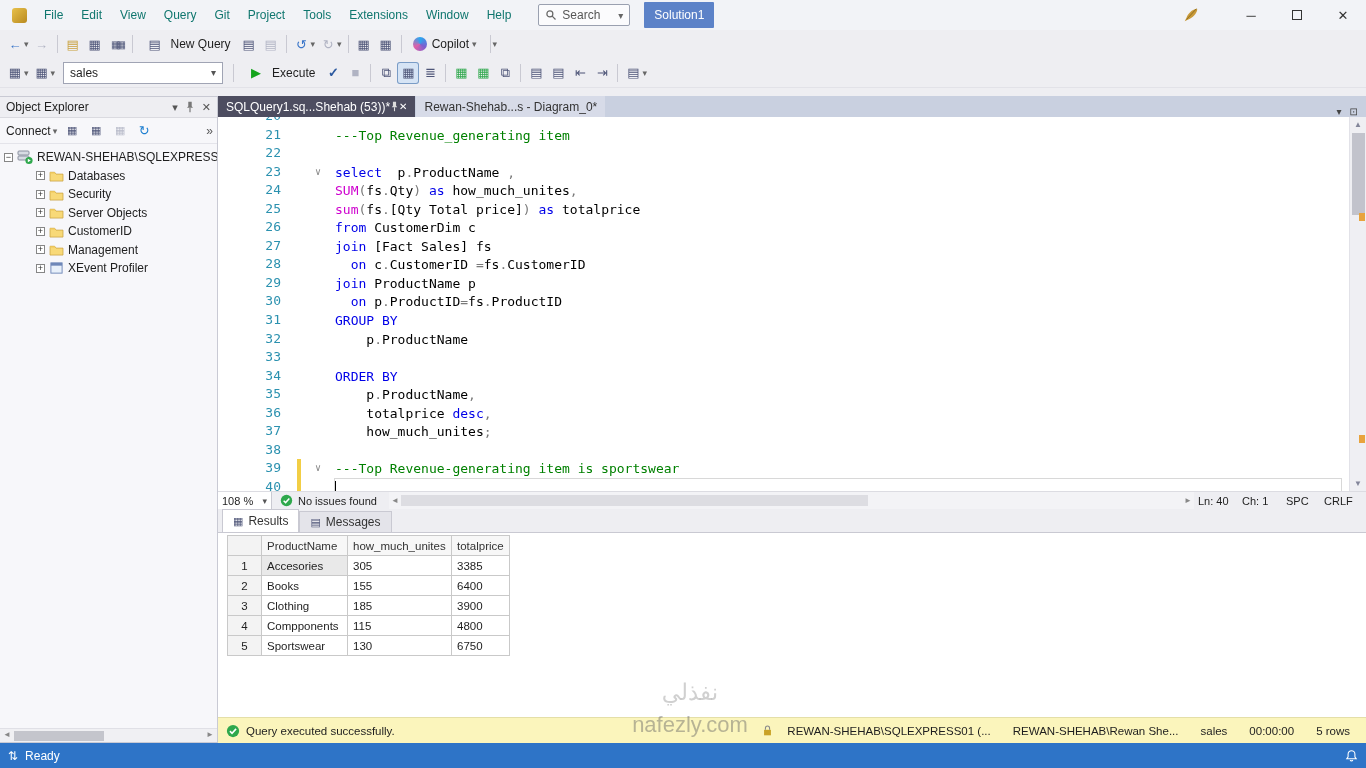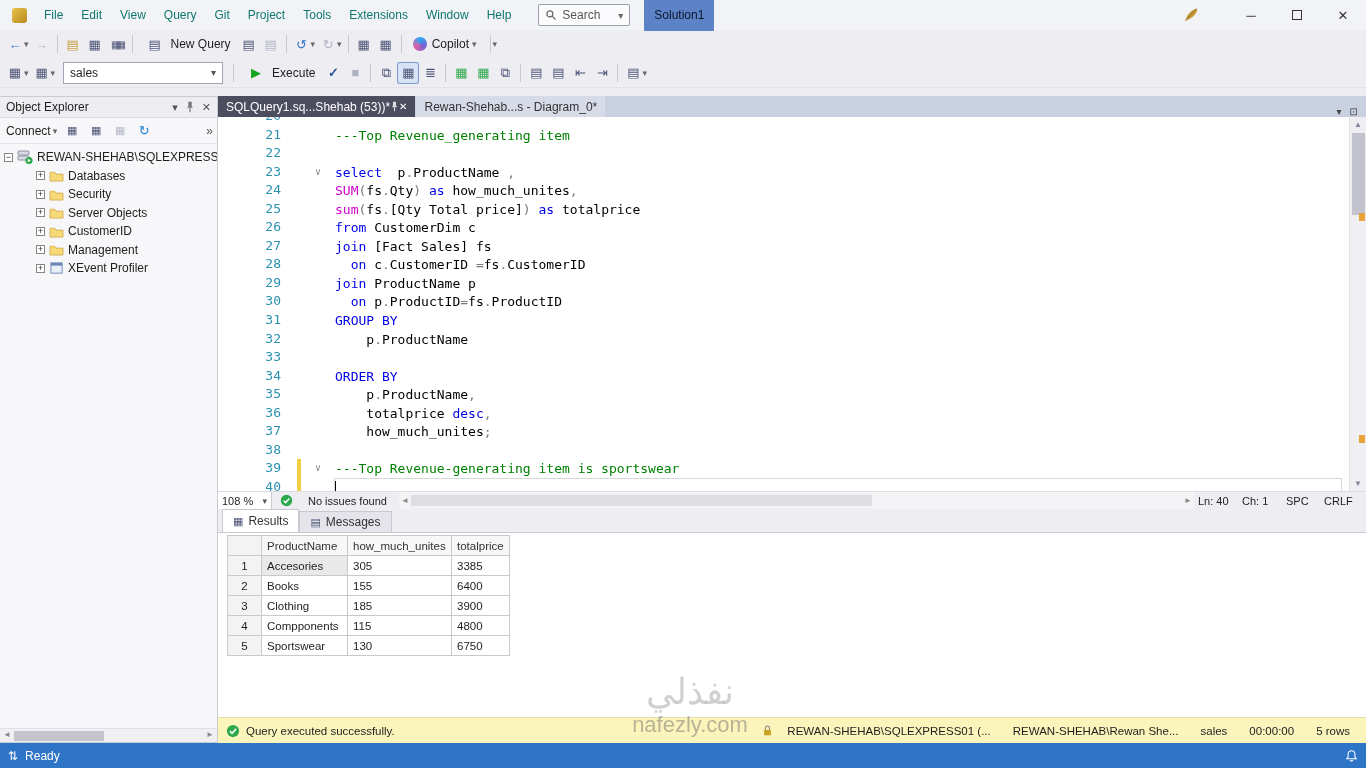--- a/index.html
+++ b/index.html
@@ -9,21 +9,21 @@
 
   
   .titlebar { height:30px; background:#F2F3F7; display:flex; align-items:center; padding-left:6px; }
   .app-icon { width:15px; height:15px; margin:0 8px 0 6px; border-radius:3px;
               background:linear-gradient(135deg,#E8C14B,#B98A20); }
   .menubar { display:flex; align-items:center; }
   .menu-item { padding:4px 9px; color:#0f766e; cursor:default; }
   .searchbox { margin-left:18px; width:92px; height:22px; border:1px solid #9AA0B0; background:#FBFBFD;
                display:flex; align-items:center; gap:5px; padding:0 6px; border-radius:2px; color:#555; }
   .searchbox .chev { margin-left:auto; color:#666; font-size:10px; }
-  .solution-badge { margin-left:14px; height:32px; padding:0 10px; background:#5C82C8; color:#0f172a;
+  .solution-badge { margin-left:14px; height:26px; padding:0 10px; background:#5C82C8; color:#ffffff;
                     display:flex; align-items:center; border-radius:1px; }
   .tb-right { margin-left:auto; display:flex; align-items:center; }
   .feather { width:22px; height:22px; margin-right:26px; display:flex; align-items:center; justify-content:center; }
   .winbtn { width:46px; height:30px; display:flex; align-items:center; justify-content:center; color:#333; font-size:13px; }
   .maxbox { width:10px; height:10px; border:1px solid #333; display:inline-block; }
 
   
   .toolbar { display:flex; align-items:center; padding:0 4px; background:#EEEEF2; }
   .tb1 { height:28px; }
   .tb2 { height:30px; border-bottom:1px solid #E2E2E8; }
@@ -103,21 +103,21 @@
   .caret { display:inline-block; width:1px; height:14px; background:#000; vertical-align:middle; }
 
   .vscroll { position:absolute; right:0; top:0; width:17px; height:100%; background:#EFEFF3; border-left:1px solid #E2E2E8; }
   .vscroll .ar { position:absolute; left:0; width:100%; text-align:center; font-size:8px; color:#83869A; }
   .vscroll .thumb { position:absolute; left:2px; width:13px; background:#C2C3CC; }
   .vmark { position:absolute; right:1px; width:6px; height:8px; background:#E8A33D; }
 
   .editor-status { height:18px; background:#EEEEF2; display:flex; align-items:center; font-size:11px; border-top:1px solid #DCDCE2; }
   .zoom-combo { width:54px; height:100%; background:#fff; border-right:1px solid #CACAD2; display:flex; align-items:center; padding:0 4px; gap:4px; }
   .zoom-combo .chev { margin-left:auto; font-size:9px; color:#555; }
-  .issues { display:flex; align-items:flex-end; gap:15px; padding:0 8px; }
+  .issues { display:flex; align-items:flex-end; gap:5px; padding:0 8px; }
   .hscroll-track { flex:1; height:100%; background:#F3F3F6; position:relative; margin:0 4px; }
   .hscroll-track .thumb { position:absolute; left:12px; top:3px; height:11px; width:58%; background:#DDDDE2; }
   .hscroll-track .ar { position:absolute; top:4px; font-size:8px; color:#888; }
   .pos-group { display:flex; align-items:center; }
   .pos-group span { width:44px; }
 
   .rtabs { height:24px; background:#EEEEF2; display:flex; align-items:flex-end; padding-left:4px; border-bottom:1px solid #C9C9D2; }
   .rtab { height:21px; display:flex; align-items:center; gap:5px; padding:0 10px; border:1px solid #C9C9D2; border-bottom:none; background:#E4E4EA; color:#333; }
   .rtab.active { background:#fff; height:23px; }
   .rtab-icon { font-size:11px; color:#4E5578; }
@@ -132,21 +132,21 @@
 
   .ybar { height:26px; background:var(--status_yellow); border-top:1px solid #E4DFA8; display:flex; align-items:center; padding:0 8px; gap:6px; font-size:11.5px; }
   .ybar .spacer { flex:1; }
   .ybar .item { padding:0 8px; white-space:nowrap; }
 
   .bluebar { height:25px; background:var(--accent); color:#fff; display:flex; align-items:center; padding:0 8px; gap:7px; font-size:12px; }
   .bluebar .spacer { flex:1; }
 
   .watermark { position:absolute; left:560px; top:672px; width:260px; text-align:center; color:rgba(120,120,120,.35);
                pointer-events:none; z-index:50; }
-  .watermark .ar-txt { font-size:36px; line-height:40px; }
+  .watermark .ar-txt { font-size:23px; line-height:40px; }
   .watermark .la-txt { font-size:22px; line-height:26px; color:rgba(100,100,100,.45); }
 
   svg { display:block; }
 </style>
 </head>
 <body>
 
 <div class="window">
 
   <div class="titlebar">

